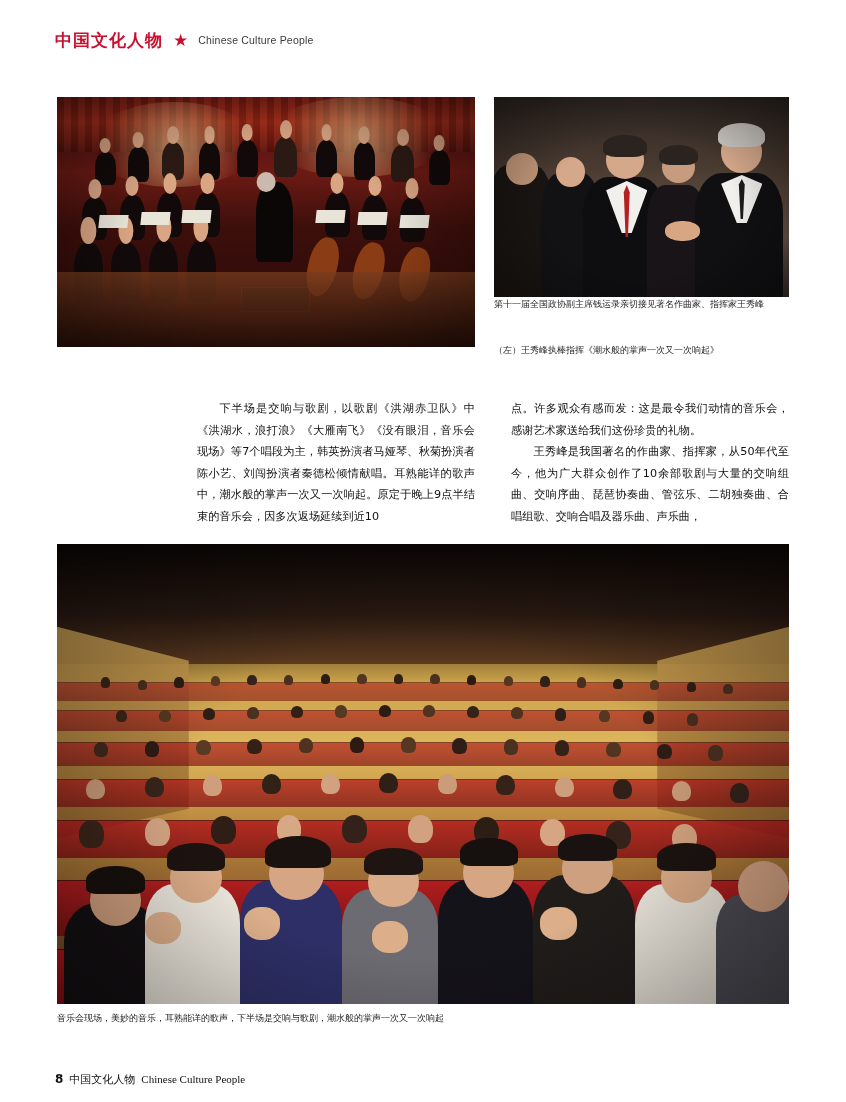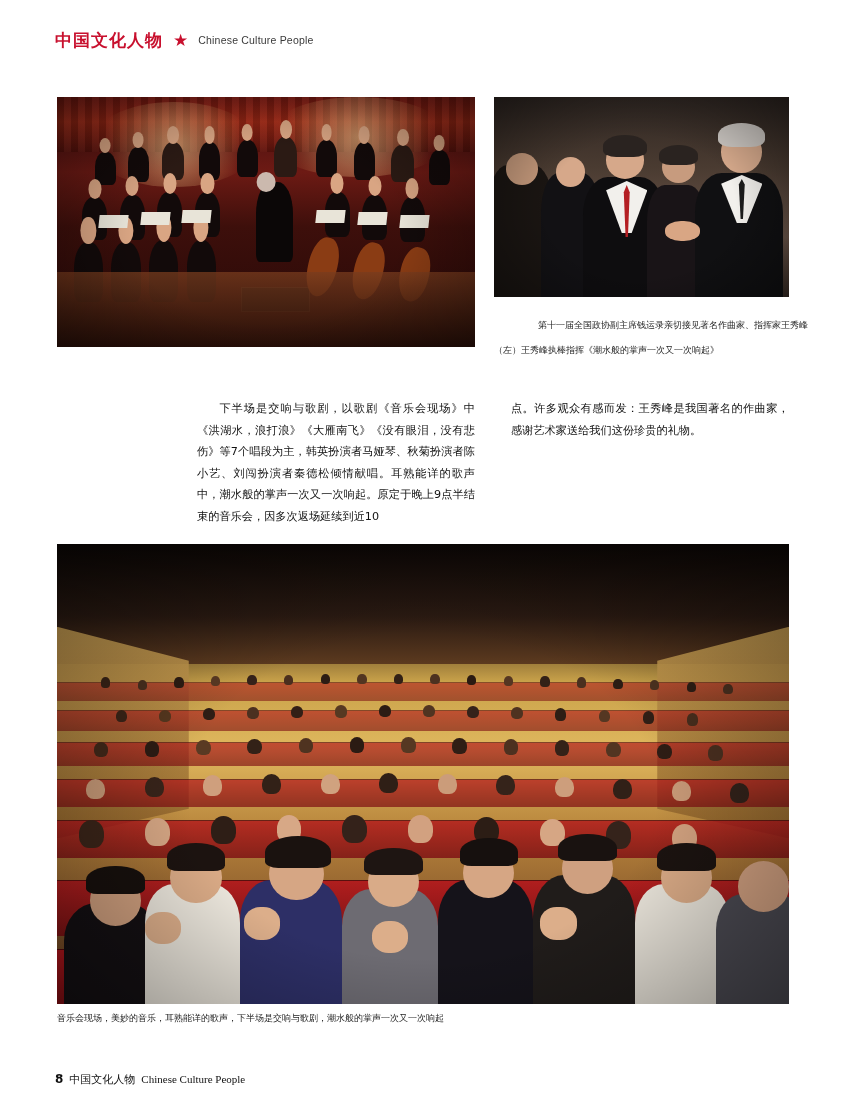--- a/index.html
+++ b/index.html
@@ -203,23 +203,22 @@
   
   .caption {
     position: absolute;
     font-family: "DejaVu Sans", sans-serif;
     font-size: 9px;
     line-height: 1.55;
     color: #1f1f1f;
   }
   #caption-handshake {
     left: 494px;
-    top: 319px;
+    top: 298px;
     width: 296px;
-    margin-left: 44px;
   }
   #caption-conducting {
     left: 494px;
     top: 344px;
     width: 296px;
   }
   #caption-audience {
     left: 57px;
     top: 1012px;
     width: 735px;
@@ -356,25 +355,26 @@
     <div style="position:absolute; left:58%; top:62%; width:12%; height:10%; border-radius:45%; background:#d9a684;"></div>
 
     <div class="vignette"></div>
   </div>
 </div>
 
 <div class="caption" id="caption-handshake">第十一届全国政协副主席钱运录亲切接见著名作曲家、指挥家王秀峰</div>
 <div class="caption" id="caption-conducting">（左）王秀峰执棒指挥《潮水般的掌声一次又一次响起》</div>
 
 <div class="col" id="col-left">
-  <p class="indent">下半场是交响与歌剧，以歌剧《音乐会现场》中《洪湖水，浪打浪》《大雁南飞》《没有眼泪，没有悲伤》等7个唱段为主，韩英扮演者马娅琴、秋菊扮演者陈小艺、刘闯扮演者秦德松倾情献唱。耳熟能详的歌声中，潮水般的掌声一次又一次响起。原定于晚上9点半结束的音乐会，因多次返场延续到近10</p>
+  <p class="indent">下半场是交响与歌剧，以歌剧《洪湖赤卫队》中《洪湖水，浪打浪》《大雁南飞》《没有眼泪，音乐会现场》等7个唱段为主，韩英扮演者马娅琴、秋菊扮演者陈小艺、刘闯扮演者秦德松倾情献唱。耳熟能详的歌声中，潮水般的掌声一次又一次响起。原定于晚上9点半结束的音乐会，因多次返场延续到近10</p>
 </div>
 
 <div class="col" id="col-right">
-  <p>点。许多观众有感而发：王秀峰是我国著名的作曲家，感谢艺术家送给我们这份珍贵的礼物。</p>
+  <p>点。许多观众有感而发：这是最令我们动情的音乐会，感谢艺术家送给我们这份珍贵的礼物。</p>
+  <p class="indent">王秀峰是我国著名的作曲家、指挥家，从50年代至今，他为广大群众创作了10余部歌剧与大量的交响组曲、交响序曲、琵琶协奏曲、管弦乐、二胡独奏曲、合唱组歌、交响合唱及器乐曲、声乐曲，</p>
 </div>
 
 <div class="photo" id="photo-audience">
   <div class="inner">
     <div class="aud-bg"></div>
     <div class="aud-ceiling"></div>
     <div class="aud-wall-l"></div>
     <div class="aud-wall-r"></div>
 
     <div class="seat-row" style="top:30%; height:4%; opacity:.55;"></div>

